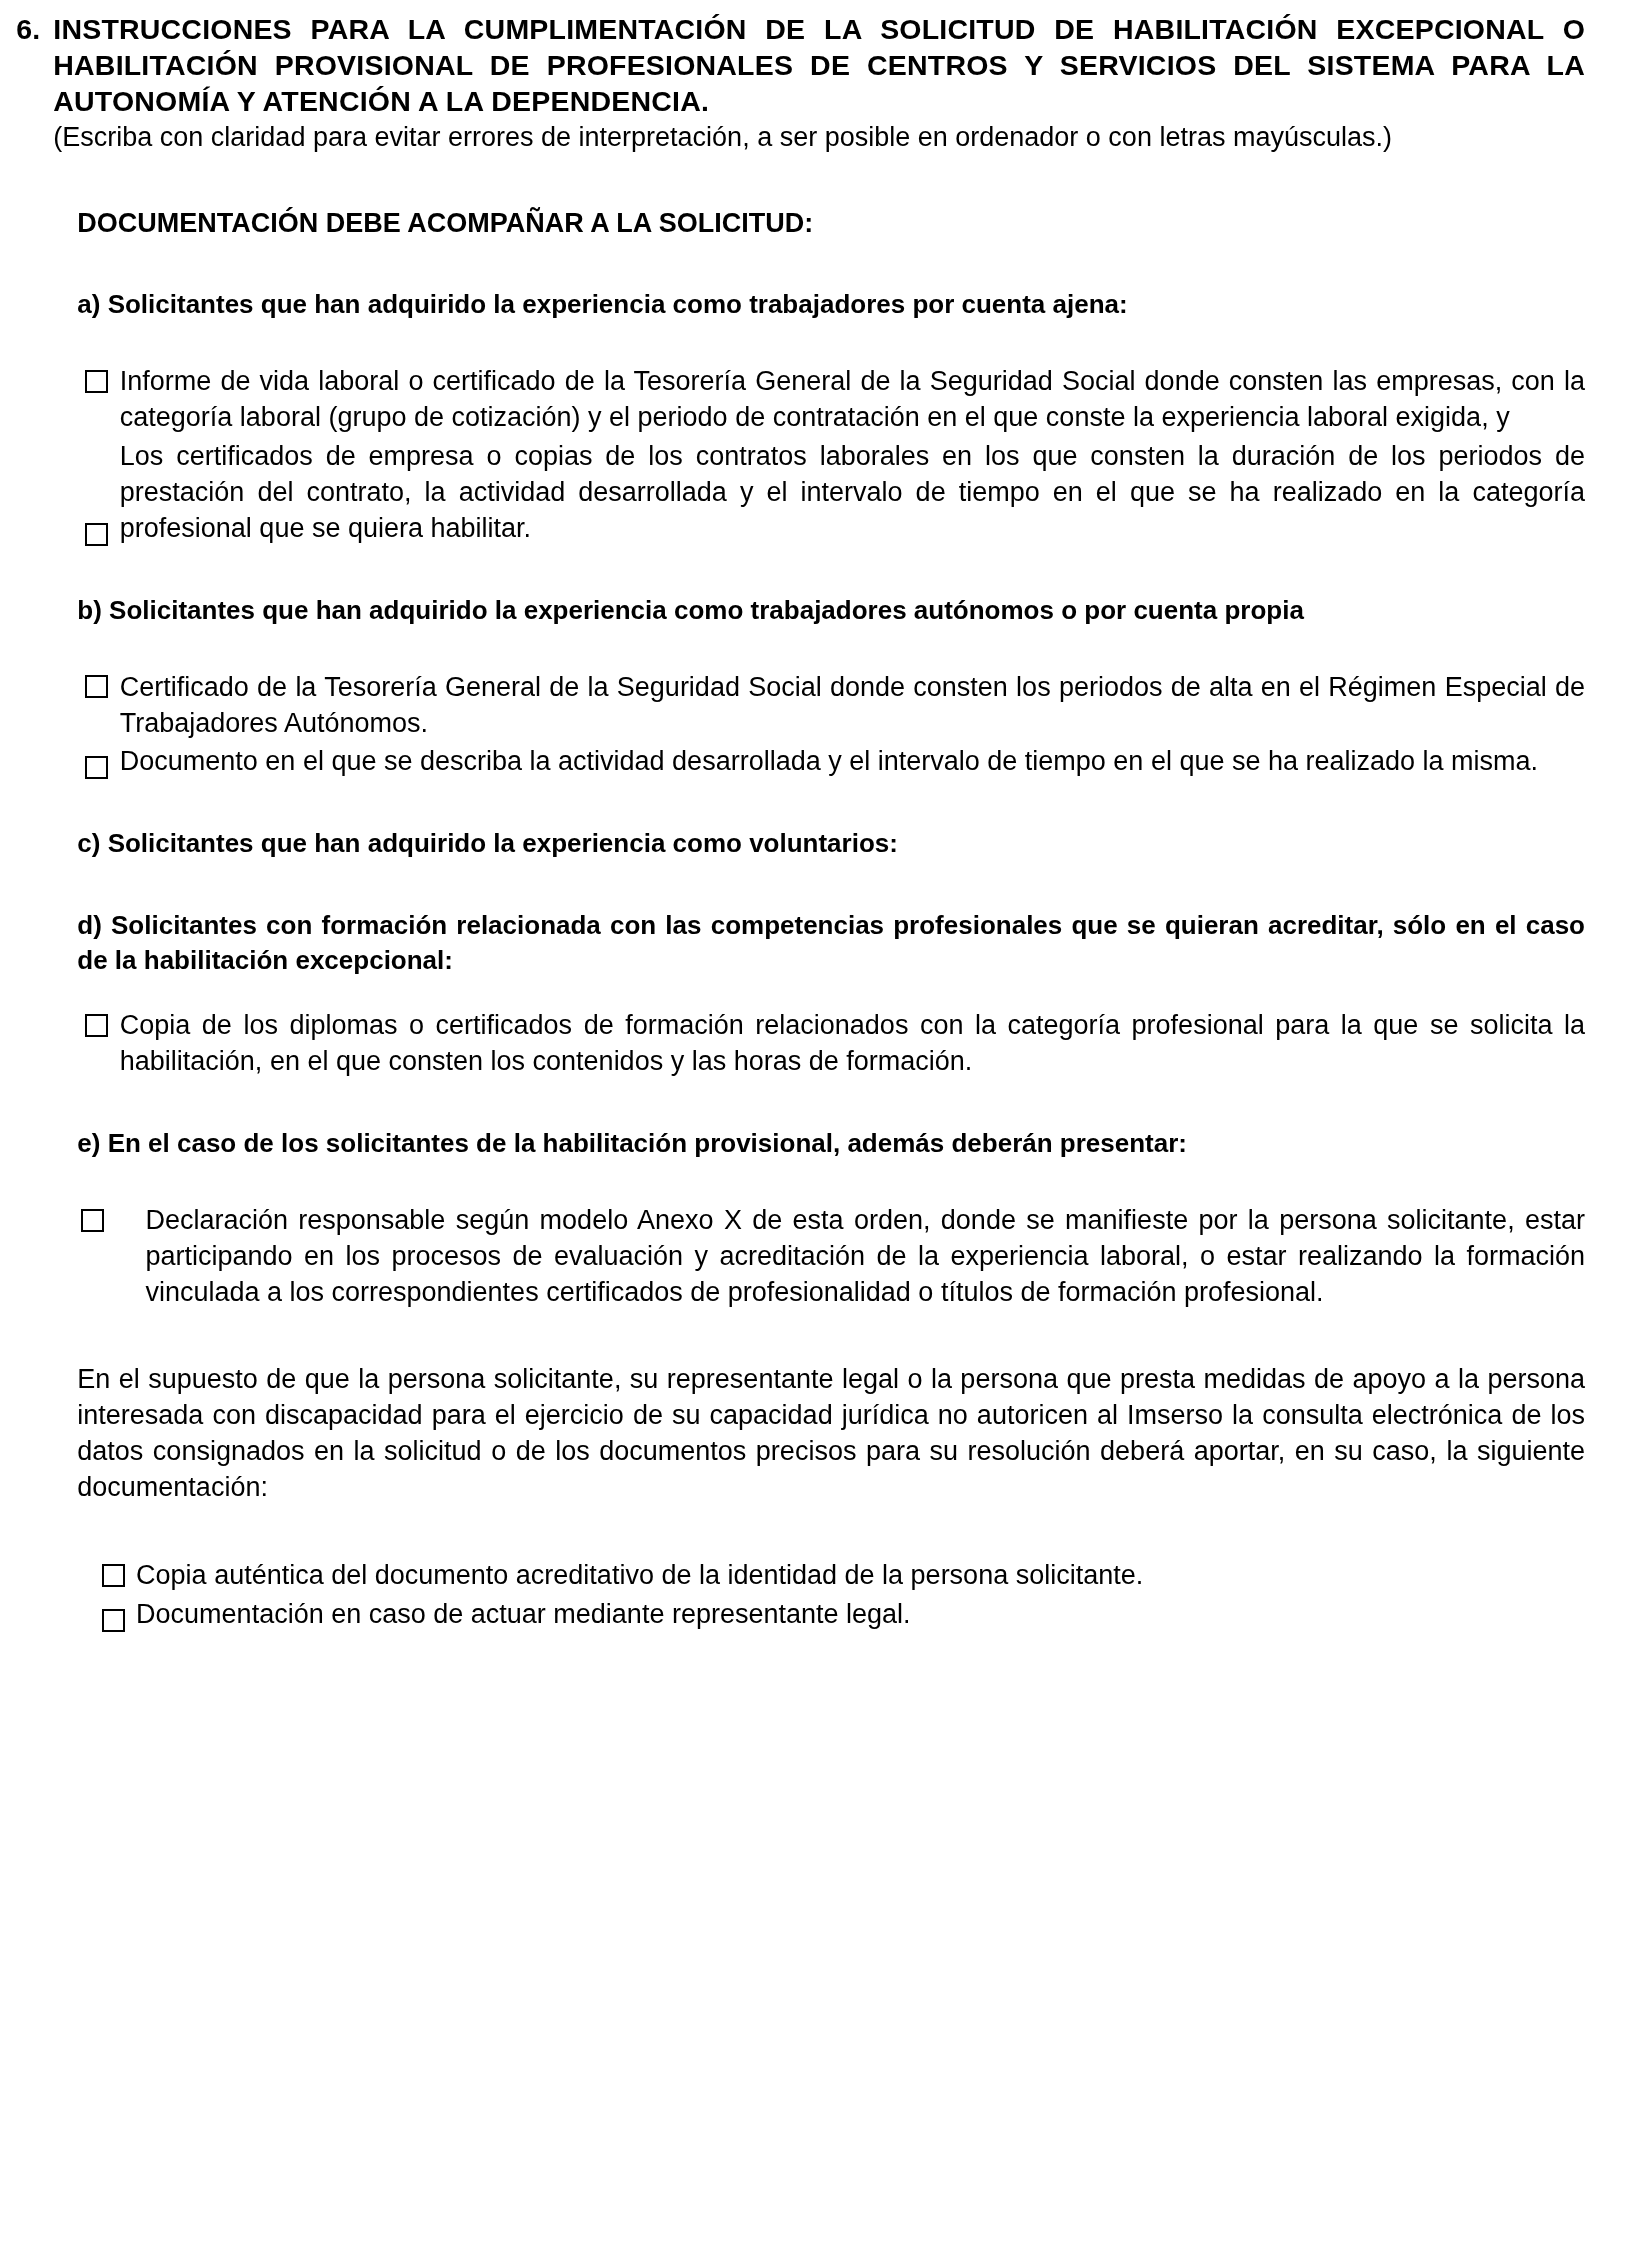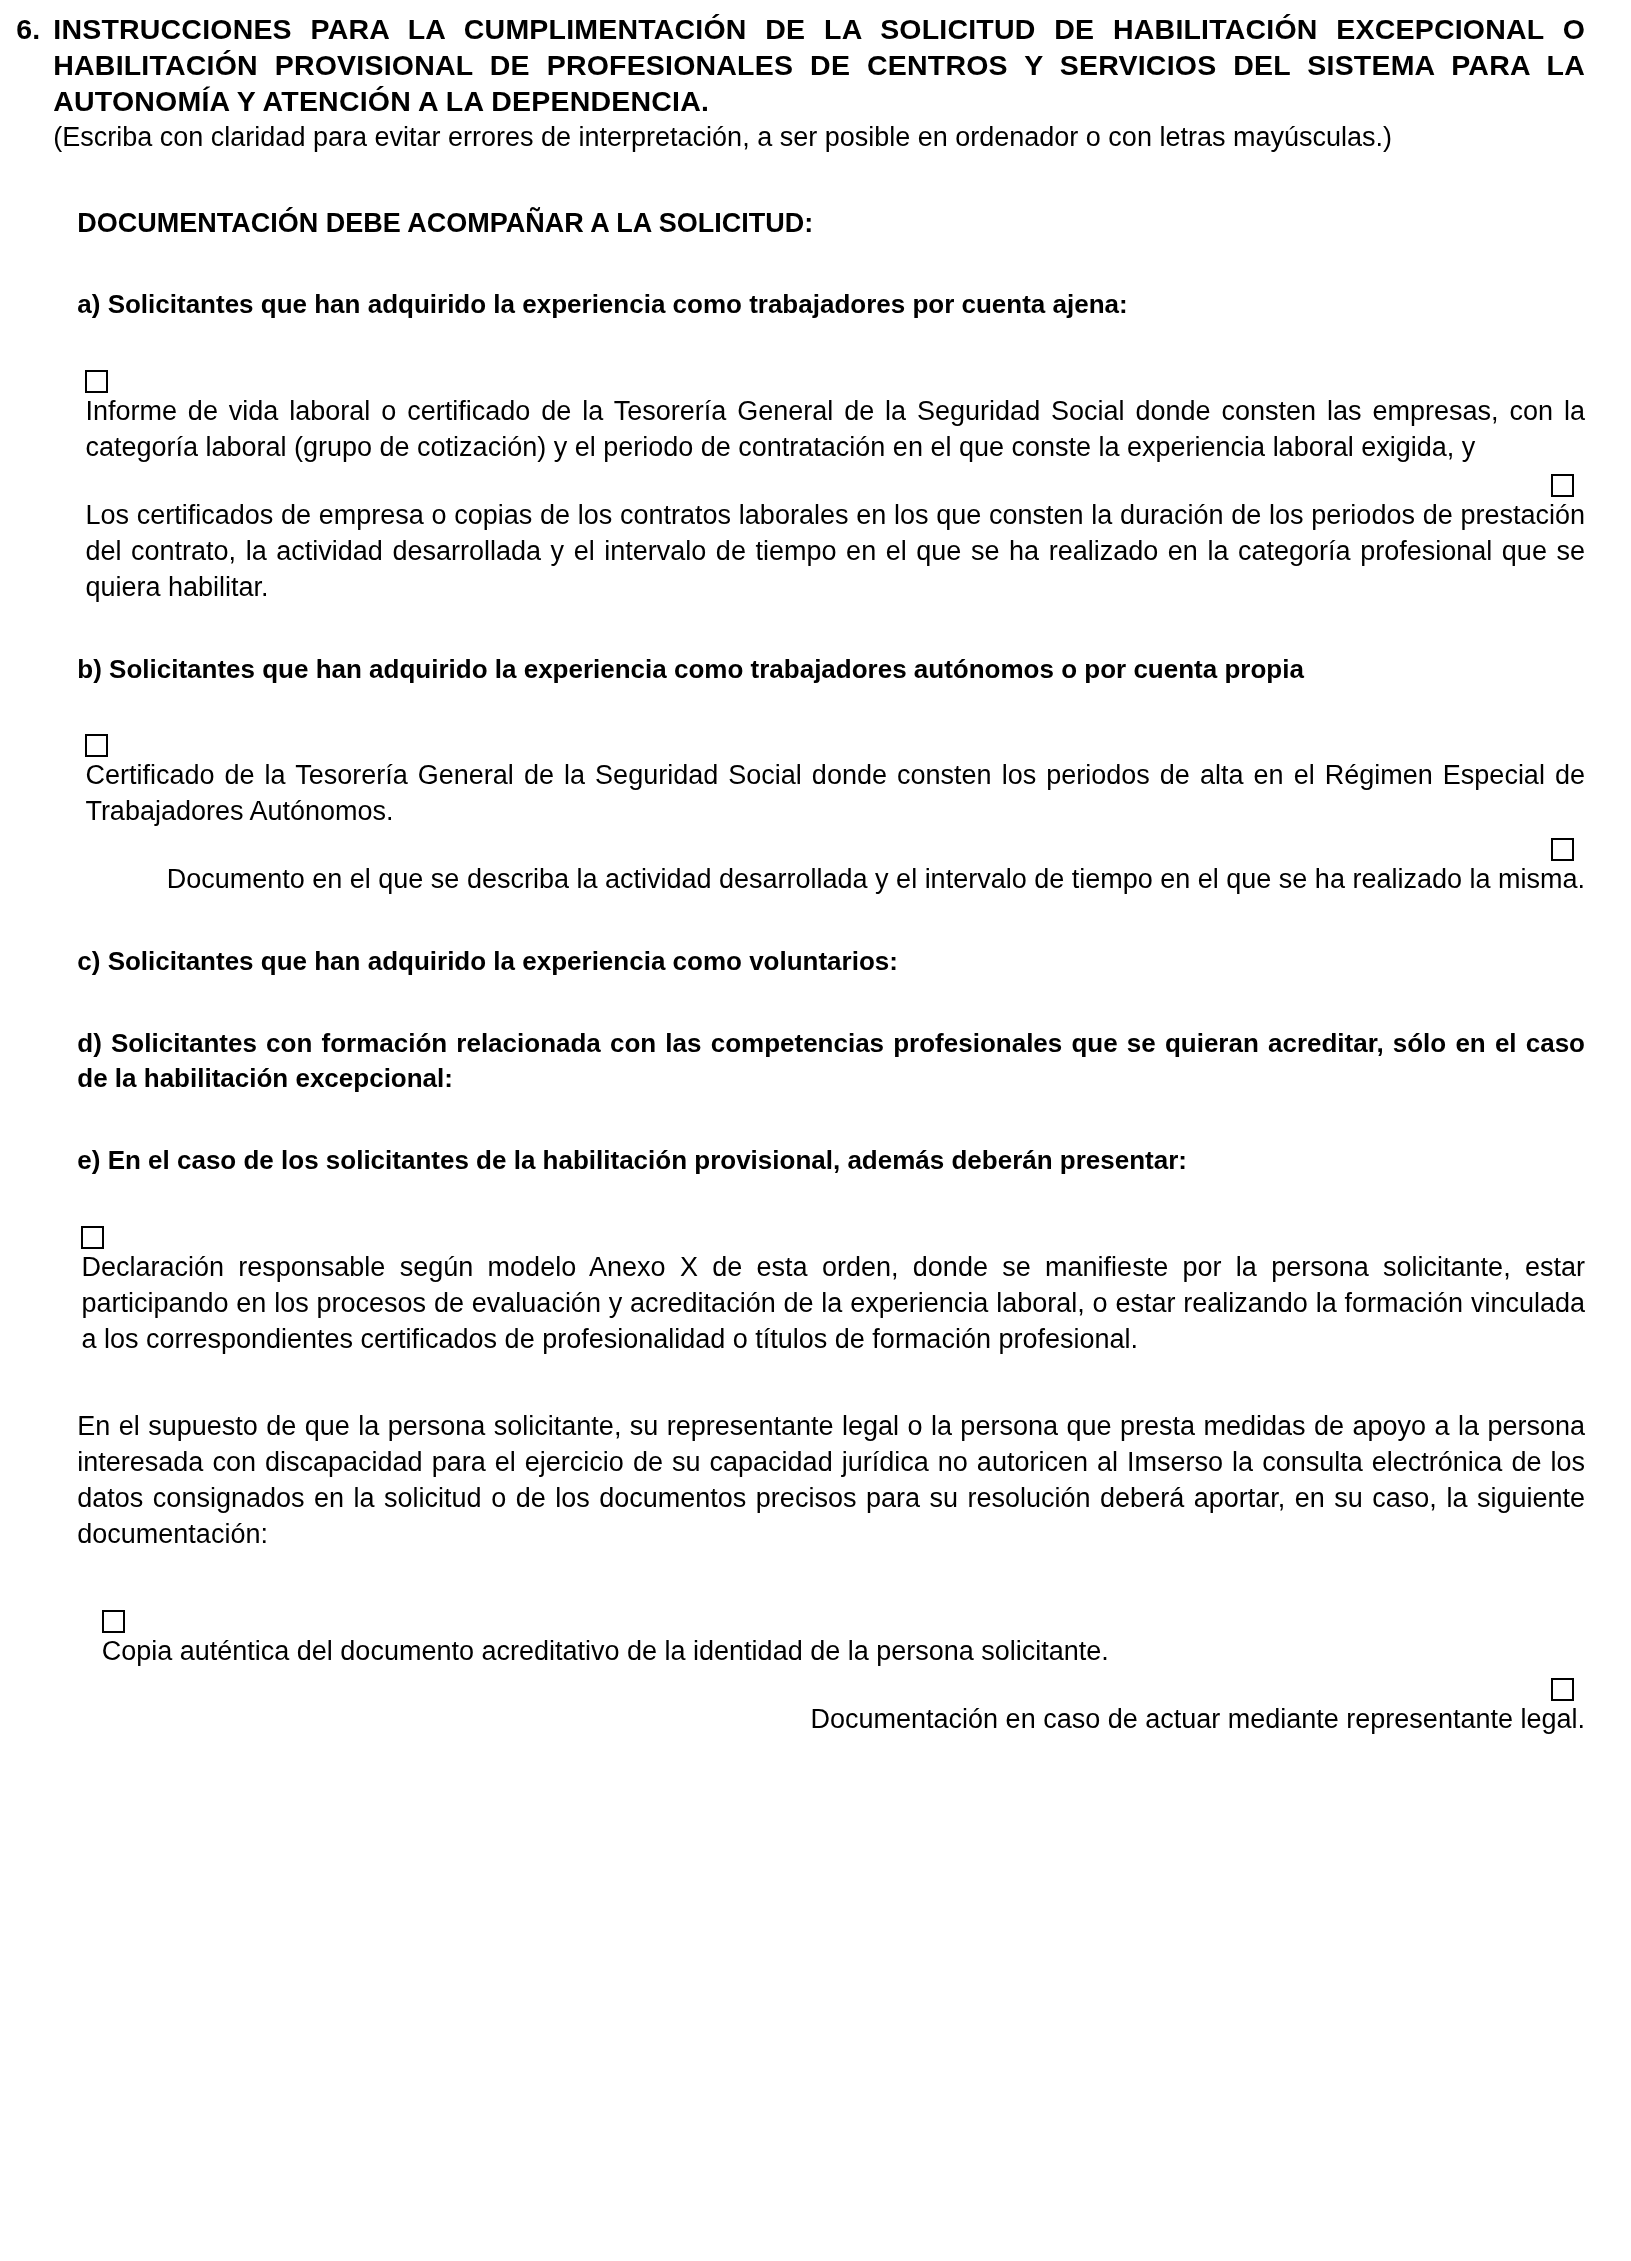--- a/index.html
+++ b/index.html
@@ -46,21 +46,20 @@
     font-size: 26px;
     font-weight: bold;
     line-height: 35px;
     text-align: justify;
   }
   .item {
     display: flex;
     align-items: flex-start;
     margin-left: 8.1px;
     margin-top: 41px;
-    flex-direction: column;
   }
   .item + .item { margin-top: 2.4px; align-items: flex-end; }
   .checkbox {
     flex: 0 0 23px;
     width: 23px;
     height: 23px;
     border: 2.4px solid #000000;
     margin-top: 6.5px;
     margin-right: 11.4px;
     background: #ffffff;
@@ -117,20 +116,24 @@
       <p class="item-text">Certificado de la Tesorería General de la Seguridad Social donde consten los periodos de alta en el Régimen Especial de Trabajadores Autónomos.</p>
     </div>
     <div class="item">
       <span class="checkbox"></span>
       <p class="item-text">Documento en el que se describa la actividad desarrollada y el intervalo de tiempo en el que se ha realizado la misma.</p>
     </div>
 
     <h3 class="sec-label">c) Solicitantes que han adquirido la experiencia como voluntarios:</h3>
 
     <h3 class="sec-label">d) Solicitantes con formación relacionada con las competencias profesionales que se quieran acreditar, sólo en el caso de la habilitación excepcional:</h3>
+    <div class="item tight">
+      <span class="checkbox"></span>
+      <p class="item-text">Copia de los diplomas o certificados de formación relacionados con la categoría profesional para la que se solicita la habilitación, en el que consten los contenidos y las horas de formación.</p>
+    </div>
 
     <h3 class="sec-label">e) En el caso de los solicitantes de la habilitación provisional, además deberán presentar:</h3>
     <div class="item wide">
       <span class="checkbox"></span>
       <p class="item-text">Declaración responsable según modelo Anexo X de esta orden, donde se manifieste por la persona solicitante, estar participando en los procesos de evaluación y acreditación de la experiencia laboral, o estar realizando la formación vinculada a los correspondientes certificados de profesionalidad o títulos de formación profesional.</p>
     </div>
 
     <p class="closing-paragraph">En el supuesto de que la persona solicitante, su representante legal o la persona que presta medidas de apoyo a la persona interesada con discapacidad para el ejercicio de su capacidad jurídica no autoricen al Imserso la consulta electrónica de los datos consignados en la solicitud o de los documentos precisos para su resolución deberá aportar, en su caso, la siguiente documentación:</p>
 
     <div class="final-items">

